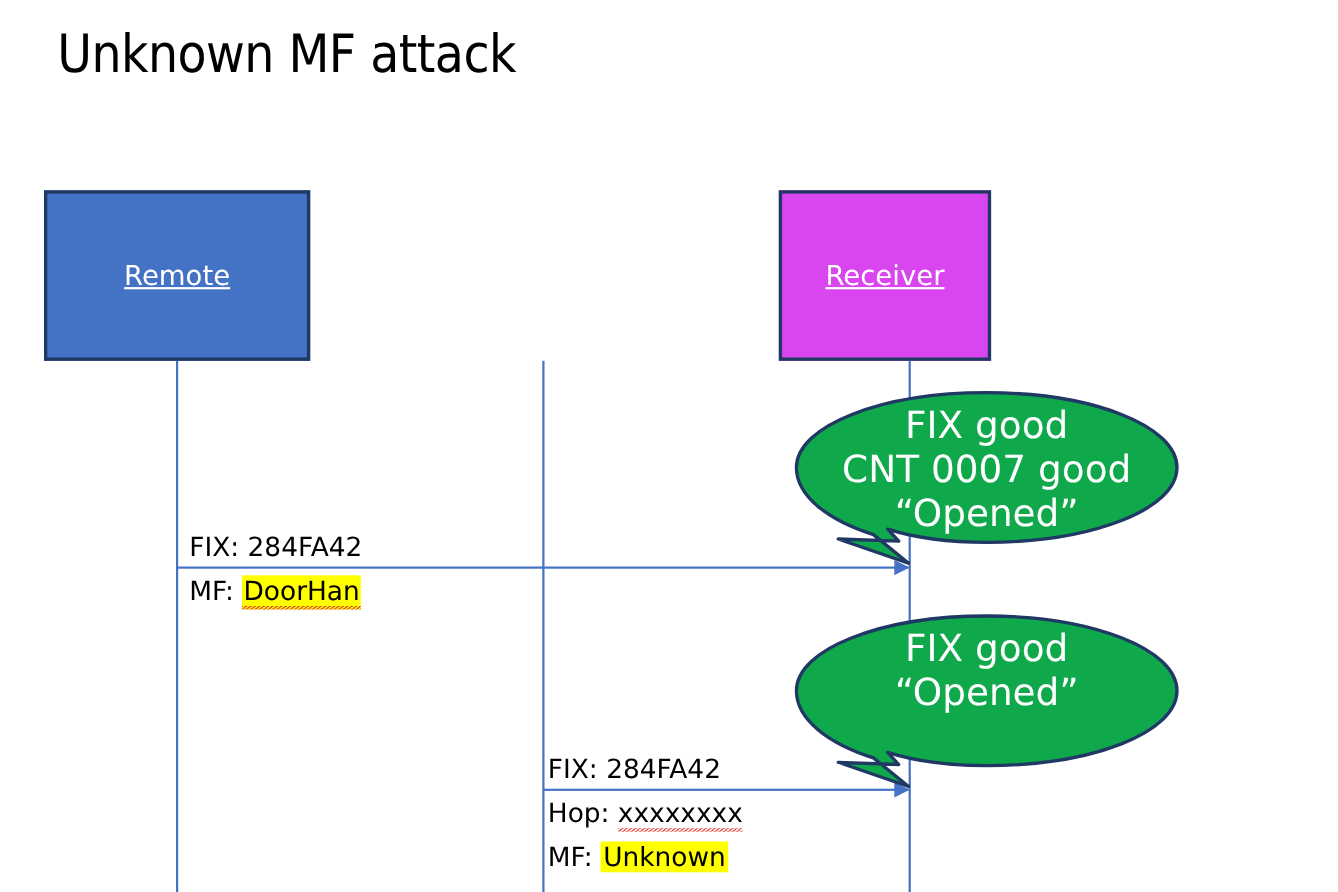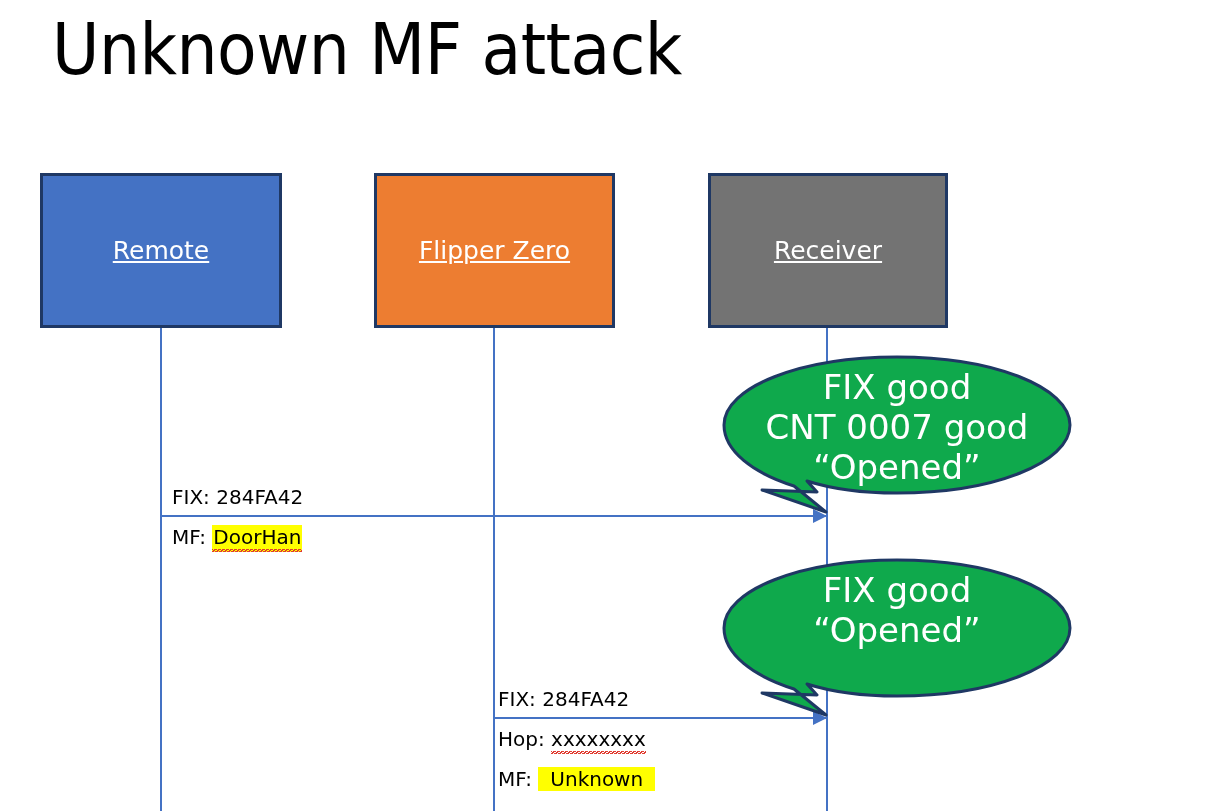--- a/index.html
+++ b/index.html
@@ -24,21 +24,21 @@
     background: #ffffff;
   }
 
   
   #slide-title {
     position: absolute;
     left: 52px;
     top: 6px;
     width: 1000px;
     font-family: "DejaVu Sans Condensed", "DejaVu Sans", "Liberation Sans", sans-serif;
-    font-size: 72px;
+    font-size: 48px;
     font-weight: 300;
     line-height: 86px;
     letter-spacing: -0.5px;
     color: #000000;
     white-space: nowrap;
   }
 
   
   .actor-box {
     position: absolute;
@@ -61,22 +61,22 @@
 
   #box-remote {
     left: 40px;  top: 173px;  width: 242px;  height: 155px;
     background: #4472C4;
   }
   #box-flipper {
     left: 374px; top: 173px;  width: 241px;  height: 155px;
     background: #ED7D31;
   }
   #box-receiver {
-    left: 708px; top: 173px;  width: 240px;  height: 155px;
-    background: #737373;
+    left: 708px; top: 173px;  width: 193px;  height: 155px;
+    background: #d946ef;
   }
 
   
   .lifeline {
     position: absolute;
     width: 2px;
     background: #4472C4;
   }
   #lifeline-remote   { left: 160px; top: 328px; height: 483px; }
   #lifeline-flipper  { left: 493px; top: 328px; height: 483px; }
@@ -97,31 +97,31 @@
     border-top: 7px solid transparent;
     border-bottom: 7px solid transparent;
     border-left: 14px solid #4472C4;
   }
   #arrow-remote-to-receiver  { left: 161px; top: 515px; width: 665px; }
   #arrow-flipper-to-receiver { left: 494px; top: 717px; width: 332px; }
 
   
   .msg-label {
     position: absolute;
-    font-size: 20px;
+    font-size: 24px;
     line-height: 40px;
     color: #000000;
     white-space: nowrap;
   }
   #label-remote-msg  { left: 172px; top: 477px; }
   #label-flipper-msg { left: 498px; top: 679px; }
 
   .hl {
     background: #FFFF00;
-    padding: 0 12px;
+    padding: 0 2px;
   }
   .sp {
     
     background-image:
       repeating-linear-gradient(135deg,
         #E03C31 0px, #E03C31 1px,
         transparent 1px, transparent 2px);
     background-repeat: repeat-x;
     background-size: 4px 3px;
     background-position: 0 100%;
@@ -154,23 +154,20 @@
 <body>
 
 <div id="slide">
 
   <div id="slide-title">Unknown MF attack</div>
 
   <div class="actor-box" id="box-remote">
     <span class="actor-label">Remote</span>
   </div>
 
-  <div class="actor-box" id="box-flipper">
-    <span class="actor-label">Flipper Zero</span>
-  </div>
 
   <div class="actor-box" id="box-receiver">
     <span class="actor-label">Receiver</span>
   </div>
 
   <div class="lifeline" id="lifeline-remote"></div>
   <div class="lifeline" id="lifeline-flipper"></div>
   <div class="lifeline" id="lifeline-receiver"></div>
 
   <div class="msg-arrow" id="arrow-remote-to-receiver"></div>

